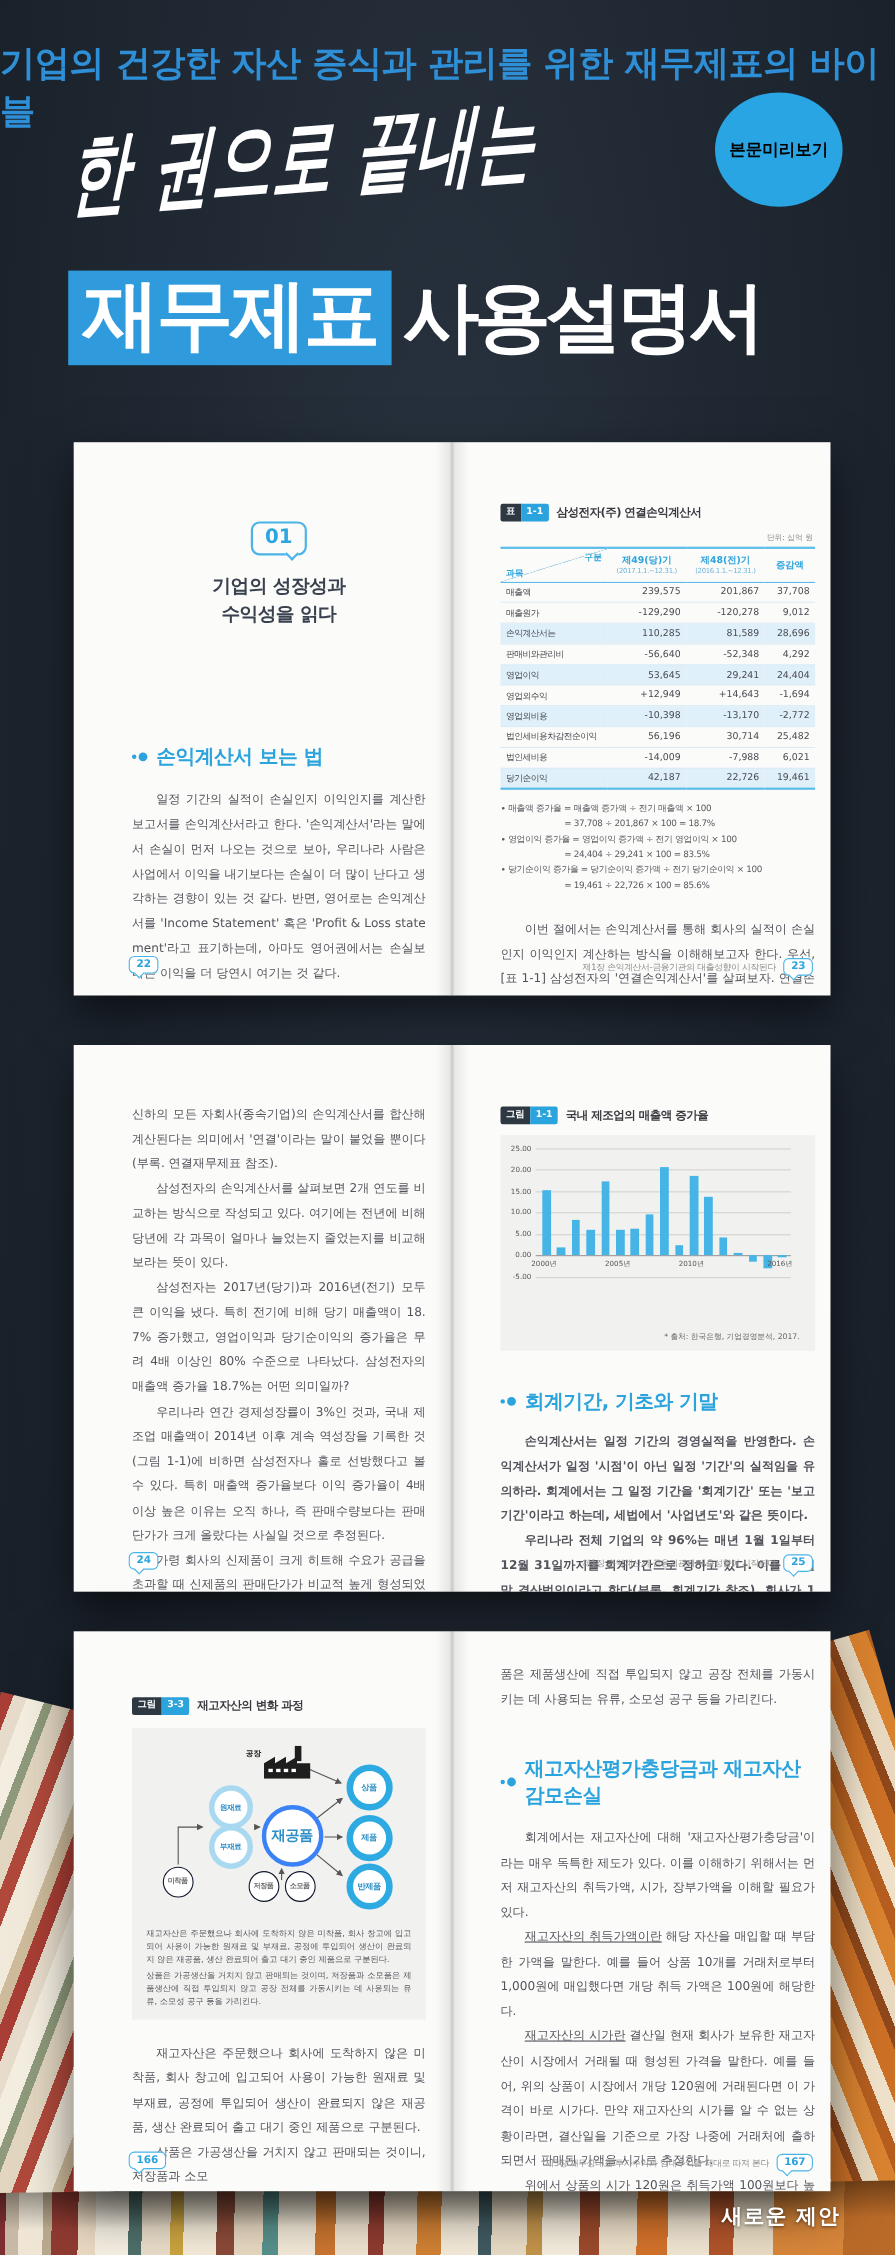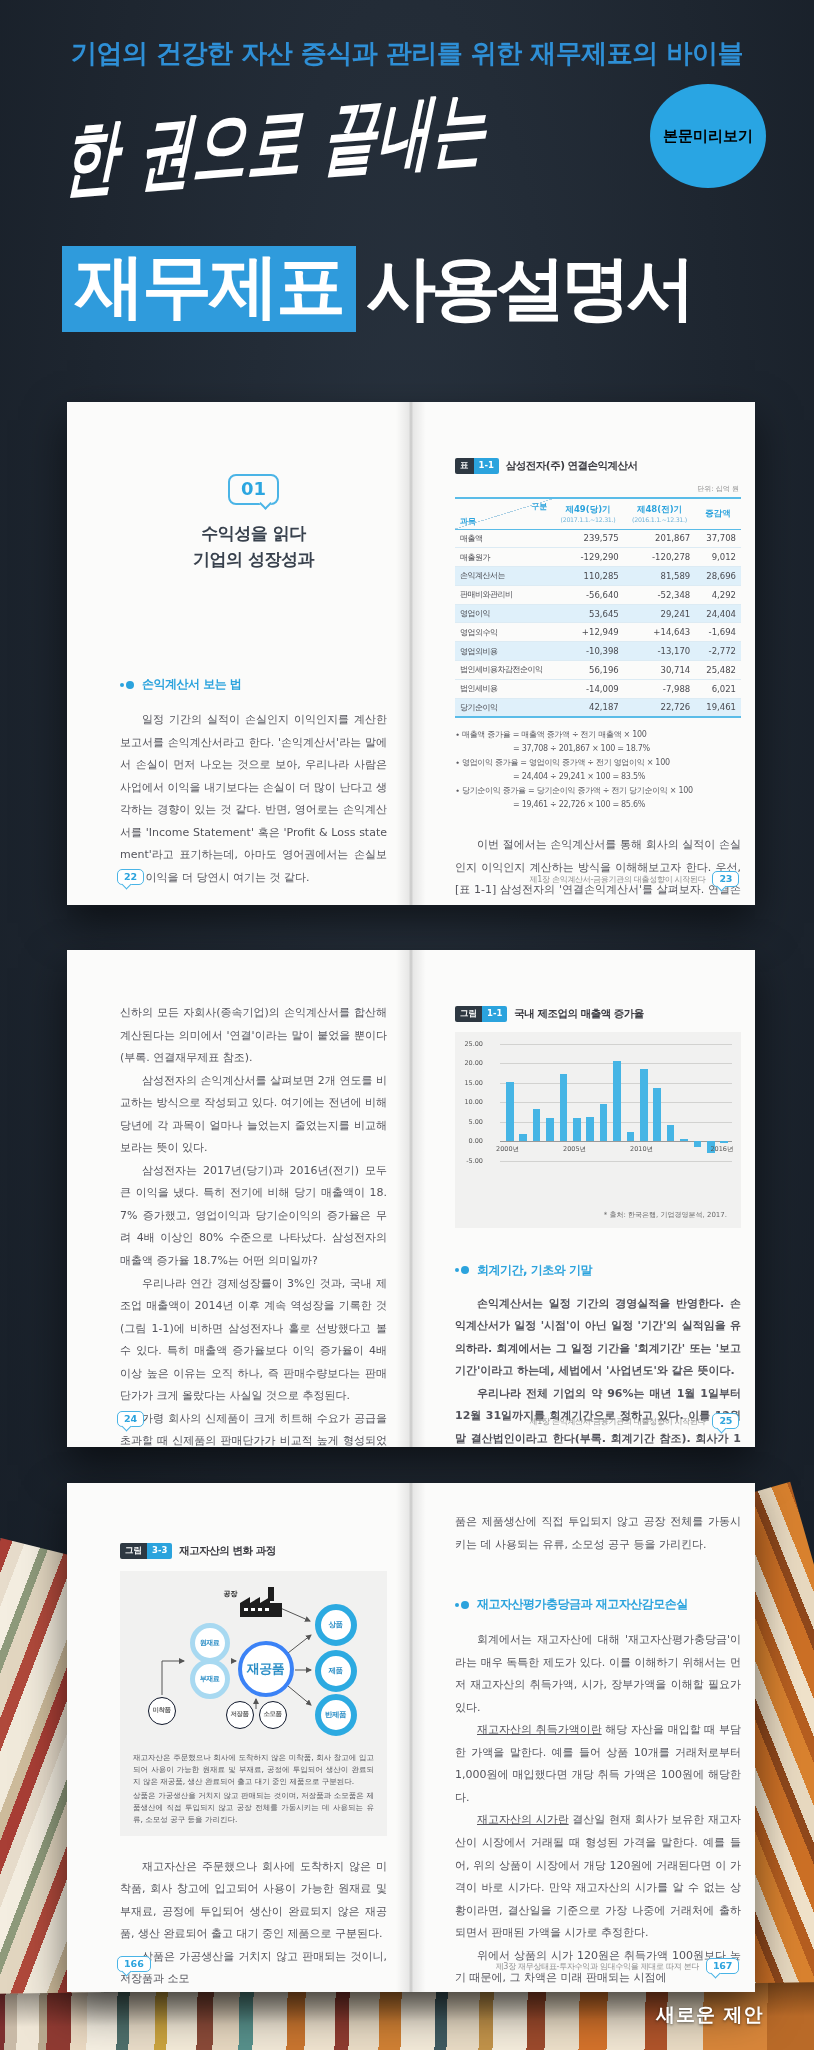--- a/index.html
+++ b/index.html
@@ -1,22 +1,22 @@
 <!DOCTYPE html>
 <html><head>
 <meta charset="utf-8">
 <style>
   html,body{margin:0;padding:0;background:#10161d;}
   .canvas{position:relative;width:814px;height:2050px;overflow:hidden;
     font-family:"DejaVu Sans","Liberation Sans",sans-serif;
     background:radial-gradient(ellipse at 50% 28%, #28323e 0%, #1e2630 55%, #151c25 100%);}
 
   
-  .tagline{position:absolute;top:36px;left:0;right:0;text-align:center;
-    font-size:26px;font-weight:bold;color:#2e8fd6;letter-spacing:-0.5px;}
+  .tagline{position:absolute;top:36px;left:0;right:0;
+    font-size:32px;font-weight:bold;color:#2e8fd6;letter-spacing:-0.5px;}
   .script{position:absolute;left:66px;top:106px;font-size:54px;font-style:italic;font-weight:bold;
     color:#ffffff;transform:scaleY(1.5) rotate(-3deg) skewX(-7deg);transform-origin:left top;
     letter-spacing:1px;white-space:nowrap;}
   .preview-badge{position:absolute;left:650px;top:84px;width:116px;height:104px;border-radius:50%;
     background:#29a5e3;display:flex;align-items:center;justify-content:center;
     font-size:15px;font-weight:bold;color:#000000;text-align:right;}
   .titlerow{position:absolute;left:62px;top:246px;display:flex;align-items:flex-start;}
   .hl{background:#2f9bdc;color:#fff;font-size:70px;font-weight:bold;letter-spacing:-3px;
     padding:5px 13px 11px;line-height:1;}
   .rest{color:#fff;font-size:70px;font-weight:bold;letter-spacing:-5px;margin-left:10px;
@@ -32,21 +32,21 @@
   .half.l{padding:0 24px 0 53px;}
   .half.r{padding:0 14px 0 44px;}
 
   .bp{font-size:11px;line-height:2.05;color:#53535b;text-align:justify;word-break:break-all;margin:0;}
   .bp.ind{text-indent:2em;}
   .u{text-decoration:underline;}
 
   .sechead{display:flex;align-items:center;}
   .sechead .d1{width:4px;height:4px;border-radius:50%;background:#2ba3dd;flex:none;}
   .sechead .d2{width:8px;height:8px;border-radius:50%;background:#2ba3dd;margin-left:2px;margin-right:8px;flex:none;}
-  .sectext{font-size:12px;font-weight:bold;color:#2ba3dd;letter-spacing:-0.5px;}
+  .sectext{font-size:18px;font-weight:bold;color:#2ba3dd;letter-spacing:-0.5px;}
 
   .pgb{display:inline-block;border:1.5px solid #49b4e6;color:#2ba3dd;font-weight:bold;font-size:9.5px;
     border-radius:5px;padding:1px 6px 2px;position:relative;background:#fff;}
   .pgb::after{content:"";position:absolute;left:5px;bottom:-4px;width:6px;height:6px;background:#fff;
     border-right:1.5px solid #49b4e6;border-bottom:1.5px solid #49b4e6;transform:rotate(45deg);}
   .pgb-left{position:absolute;left:50px;bottom:20px;}
   .footer{position:absolute;right:16px;bottom:18px;display:flex;align-items:center;gap:7px;
     font-size:8px;color:#8f8f8f;letter-spacing:-0.3px;}
 
   
@@ -82,21 +82,21 @@
 
   .fx{font-size:8px;color:#5a5a60;line-height:1.75;letter-spacing:-0.3px;}
   .fx .fx2{padding-left:58px;}
   .fxwrap{margin-top:10px;}
 
   
   .chartbox{background:#f1f1f0;padding:12px 8px 8px 2px;margin-top:10px;}
   .chart-inner{display:flex;}
   .ycol{position:relative;width:30px;height:118px;flex:none;}
   .ycol .yl{position:absolute;right:4px;font-size:6.5px;color:#555;}
-  .plot{position:relative;width:232px;height:148px;margin-left:13px;}
+  .plot{position:relative;width:232px;height:148px;}
   .grid{position:absolute;left:0;width:100%;height:1px;background:#d2d2d0;}
   .grid.zero{background:#9a9a9a;}
   .bar{position:absolute;background:#46b5e5;}
   .xl{position:absolute;font-size:6.5px;color:#555;white-space:nowrap;}
   .src{text-align:right;font-size:7px;color:#666;margin-top:18px;padding-right:6px;}
 
   
   .diagbox{background:#f1f1f0;padding:12px 11px 10px;margin-top:12px;}
   .dcanvas{position:relative;width:228px;height:160px;margin:0 auto;}
   .circ{position:absolute;border-radius:50%;display:flex;align-items:center;justify-content:center;
@@ -134,22 +134,22 @@
   <div class="titlerow">
     <span class="hl">재무제표</span>
     <span class="rest">사용설명서</span>
   </div>
 
   <div class="spread" style="top:402px;height:503px;">
     <div class="half l">
       <div class="chapwrap">
         <span class="chapbadge">01</span>
         <div class="chaptitle">
+          <div>기업의 성장성과</div>
           <div>수익성을 읽다</div>
-          <div>기업의 성장성과</div>
         </div>
       </div>
       <div class="sechead" style="margin-top:104px;">
         <span class="d1"></span>
         <span class="d2"></span>
         <span class="sectext">손익계산서 보는 법</span>
       </div>
       <p class="bp ind" style="margin-top:16px;">일정 기간의 실적이 손실인지 이익인지를 계산한 보고서를 손익계산서라고 한다. '손익계산서'라는 말에서 손실이 먼저 나오는 것으로 보아, 우리나라 사람은 사업에서 이익을 내기보다는 손실이 더 많이 난다고 생각하는 경향이 있는 것 같다. 반면, 영어로는 손익계산서를 'Income Statement' 혹은 'Profit &amp; Loss statement'라고 표기하는데, 아마도 영어권에서는 손실보다는 이익을 더 당연시 여기는 것 같다.</p>
       <span class="pgb pgb-left">22</span>
     </div>

